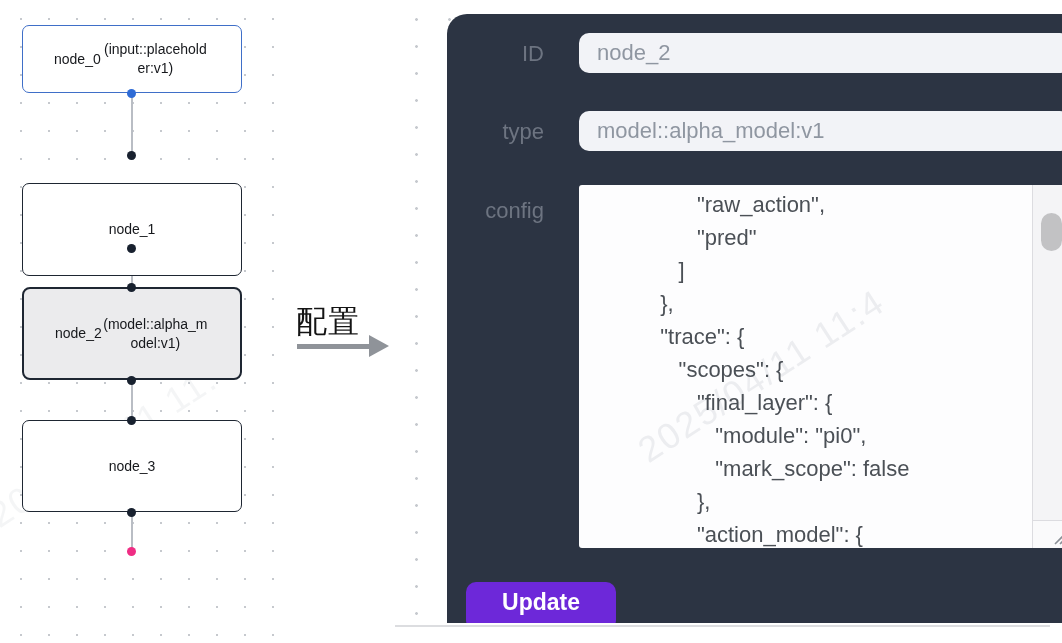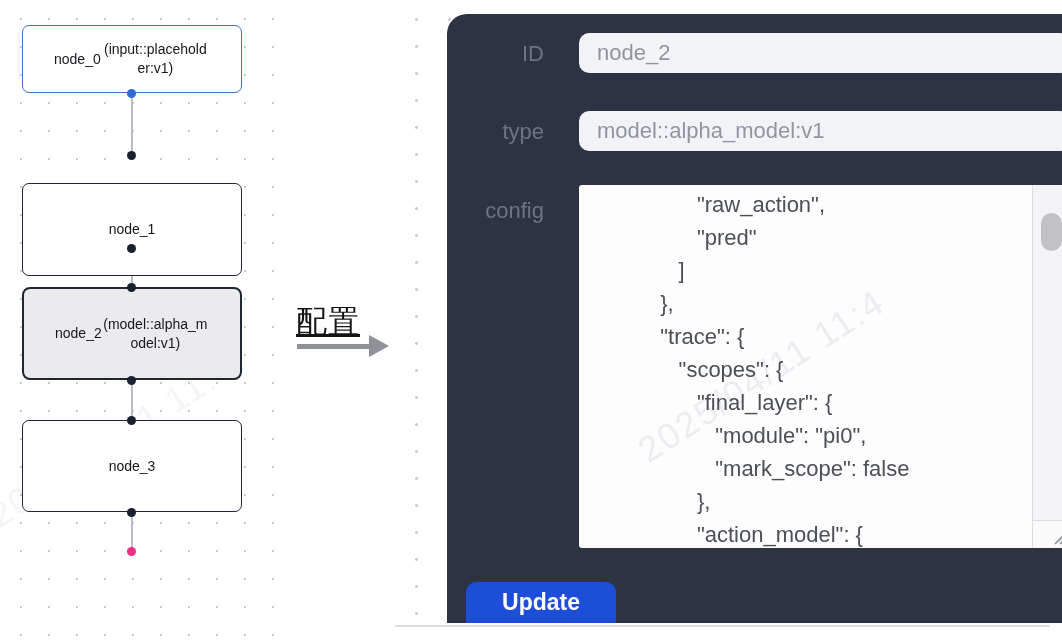--- a/index.html
+++ b/index.html
@@ -33,21 +33,21 @@
   .edge-1{top:248px;height:39px;}
   .edge-2{top:380px;height:40px;}
   .edge-3{top:512px;height:39px;}
   .handle{position:absolute;left:127px;width:9px;height:9px;border-radius:50%;background:#18212f;margin-top:-4px;}
   .handle.blue{background:#2e6bd6;}
   .handle.pink{background:#ef2d84;}
 
   
   .transition-label{
     position:absolute;left:296px;top:301px;width:100px;
-    font-size:31px;color:#141414;letter-spacing:1px;text-decoration:underline;
+    font-size:31px;color:#141414;letter-spacing:1px;
   }
   .transition-arrow-line{
     position:absolute;left:297px;top:344px;width:72px;height:5px;background:#8f9399;
   }
   .transition-arrow-head{
     position:absolute;left:369px;top:335px;width:0;height:0;
     border-left:20px solid #8f9399;border-top:11px solid transparent;border-bottom:11px solid transparent;
   }
 
   
@@ -94,21 +94,21 @@
   .config-scroll-thumb{
     position:absolute;left:8px;top:28px;width:21px;height:38px;border-radius:11px;background:#c2c2c4;
   }
   .config-resize-corner{
     position:absolute;right:0;bottom:0;width:38px;height:28px;
     background:#fafafb;border-left:1px solid #dcdce0;border-top:1px solid #dcdce0;box-sizing:border-box;
   }
   .config-resize-corner svg{position:absolute;right:3px;bottom:3px;}
   .update-button{
     position:absolute;left:19px;top:568px;width:150px;height:48px;
-    background:#1d4ed8;border:none;border-radius:10px;
+    background:#6d28d9;border:none;border-radius:10px;
     font-family:"Liberation Sans", sans-serif;
     font-size:23px;font-weight:600;color:#ffffff;text-align:center;
     cursor:pointer;padding-bottom:8px;
   }
 
   
   .watermark{
     position:absolute;transform:rotate(-33deg);transform-origin:center;
     font-size:36px;letter-spacing:2px;pointer-events:none;white-space:nowrap;
   }

